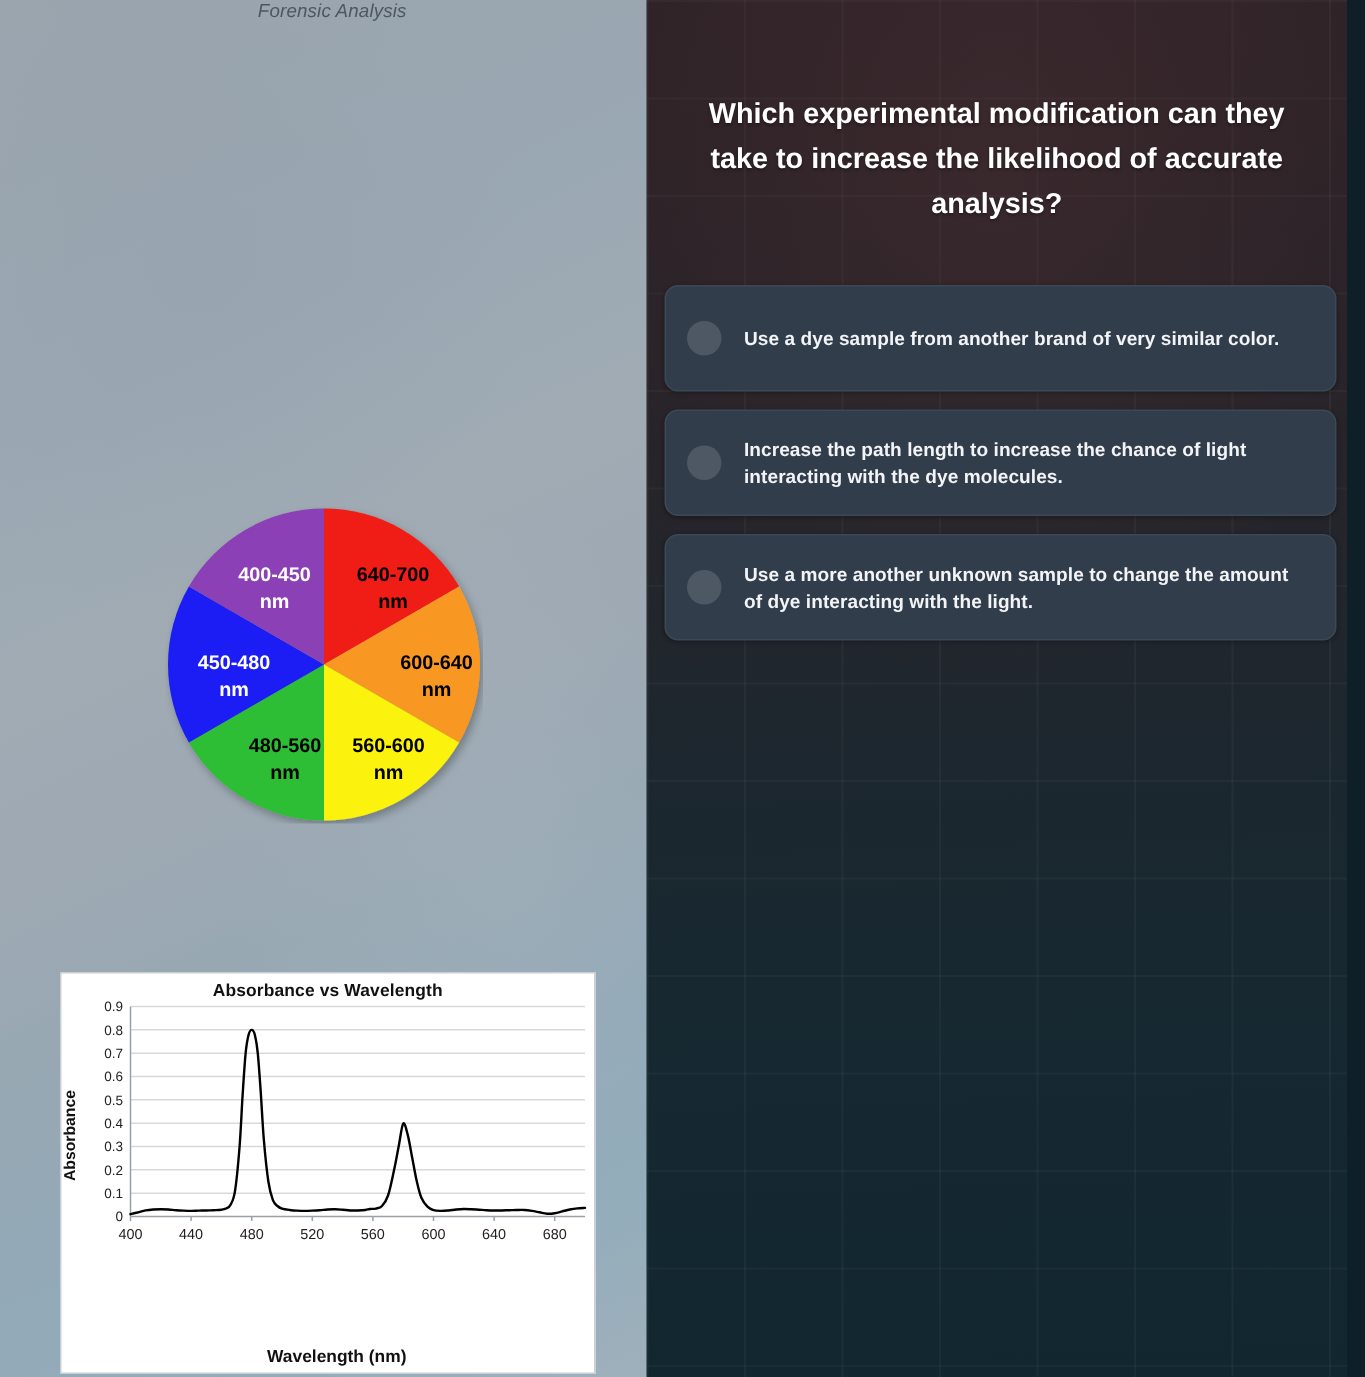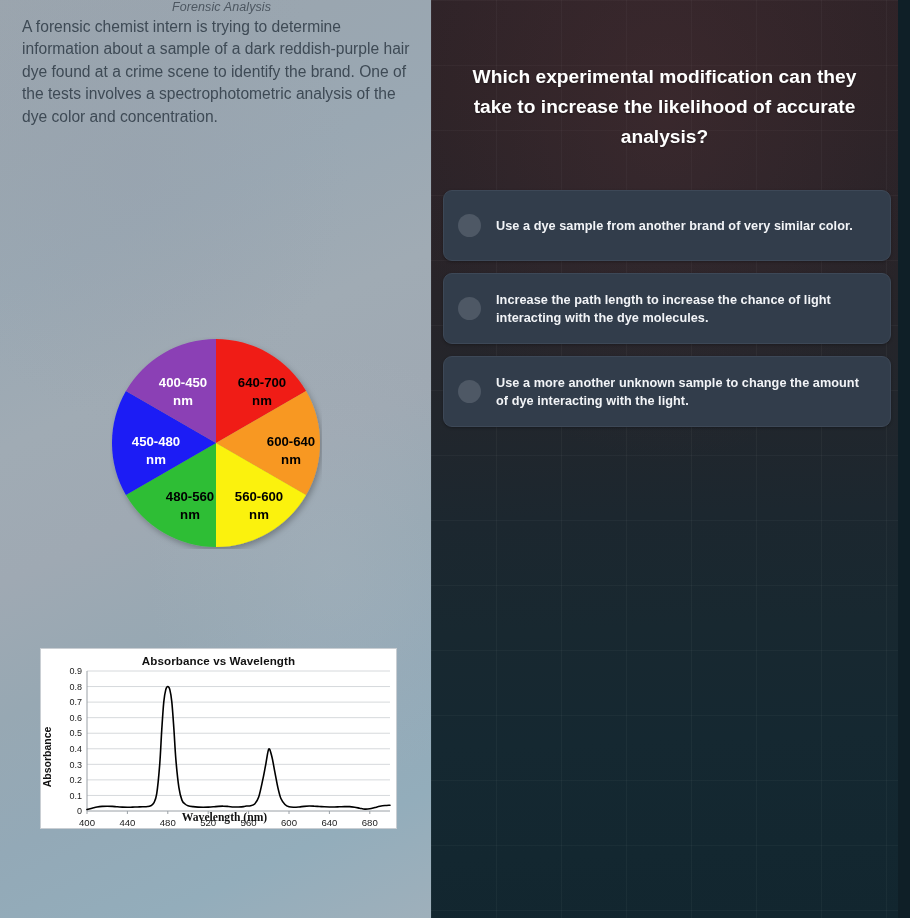--- a/index.html
+++ b/index.html
@@ -86,21 +86,21 @@
     font-weight: 700;
     text-anchor: middle;
   }
 
   
   #chart-card {
     position: absolute;
     left: 40px;
     top: 648px;
     width: 357px;
-    height: 181px;
+    height: 268px;
     background: #ffffff;
     border: 1px solid #c9ced3;
     box-sizing: border-box;
     z-index: 2;
   }
   #chart-title {
     position: absolute;
     top: 5px; left: 0; right: 0;
     text-align: center;
     font-size: 11.6px;
@@ -120,21 +120,20 @@
     white-space: nowrap;
   }
   #chart-xlabel {
     position: absolute;
     left: 12px; right: 0;
     bottom: 4px;
     text-align: center;
     font-size: 11.6px;
     font-weight: 700;
     color: #111;
-    font-family: Liberation Serif, serif;
   }
   .ytick-label {
     font-family: "Liberation Sans", sans-serif;
     font-size: 9px;
     fill: #222;
     text-anchor: end;
   }
   .xtick-label {
     font-family: "Liberation Sans", sans-serif;
     font-size: 9.6px;
@@ -232,21 +231,20 @@
 </head>
 <body>
 
 <div id="page">
 
   <div id="left-panel">
 
     <div class="panel-eyebrow">Forensic Analysis</div>
 
     <div id="stem-text">
-      <p>A forensic chemist intern is trying to determine information about a sample of a dark reddish-purple hair dye found at a crime scene to identify the brand. One of the tests involves a spectrophotometric analysis of the dye color and concentration.</p>
     </div>
 
     <div id="color-wheel-figure">
       <svg width="212" height="212" viewBox="0 0 212 212">
         <defs>
           <filter id="wheelshadow" x="-25%" y="-25%" width="150%" height="150%">
             <feDropShadow dx="2" dy="3" stdDeviation="3" flood-color="#000" flood-opacity="0.28"></feDropShadow>
           </filter>
         </defs>
         <g filter="url(#wheelshadow)">

